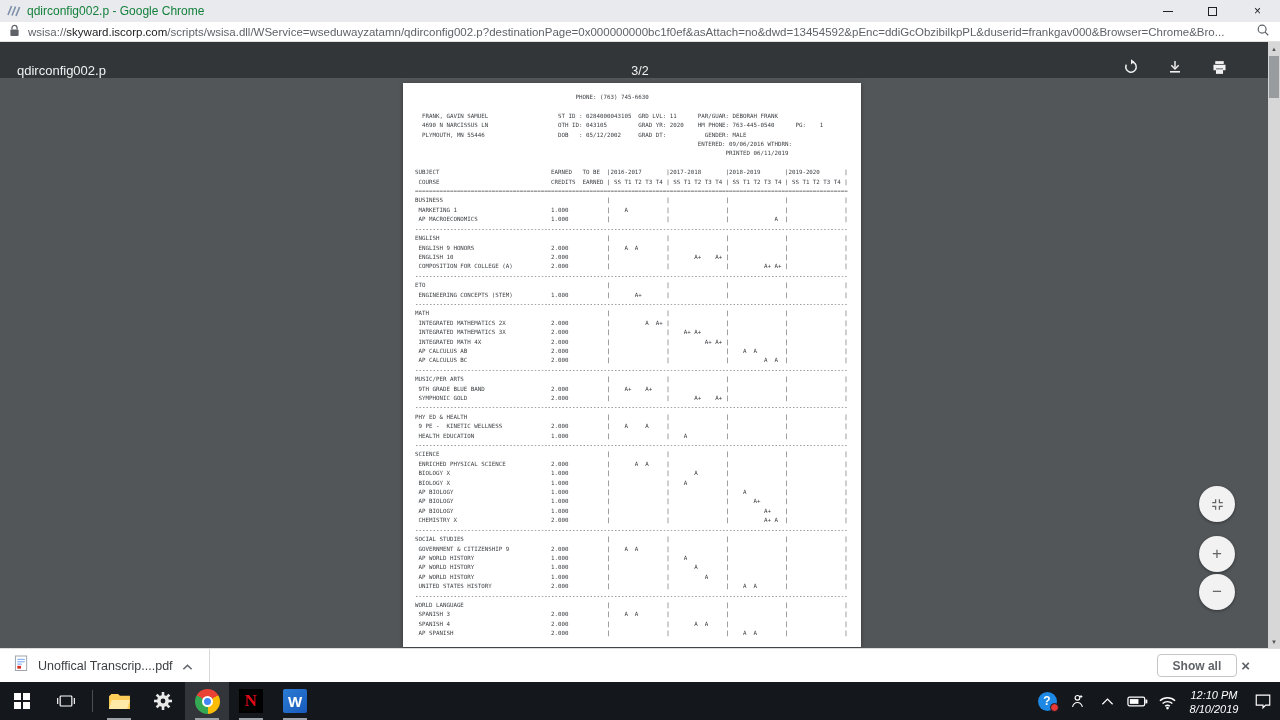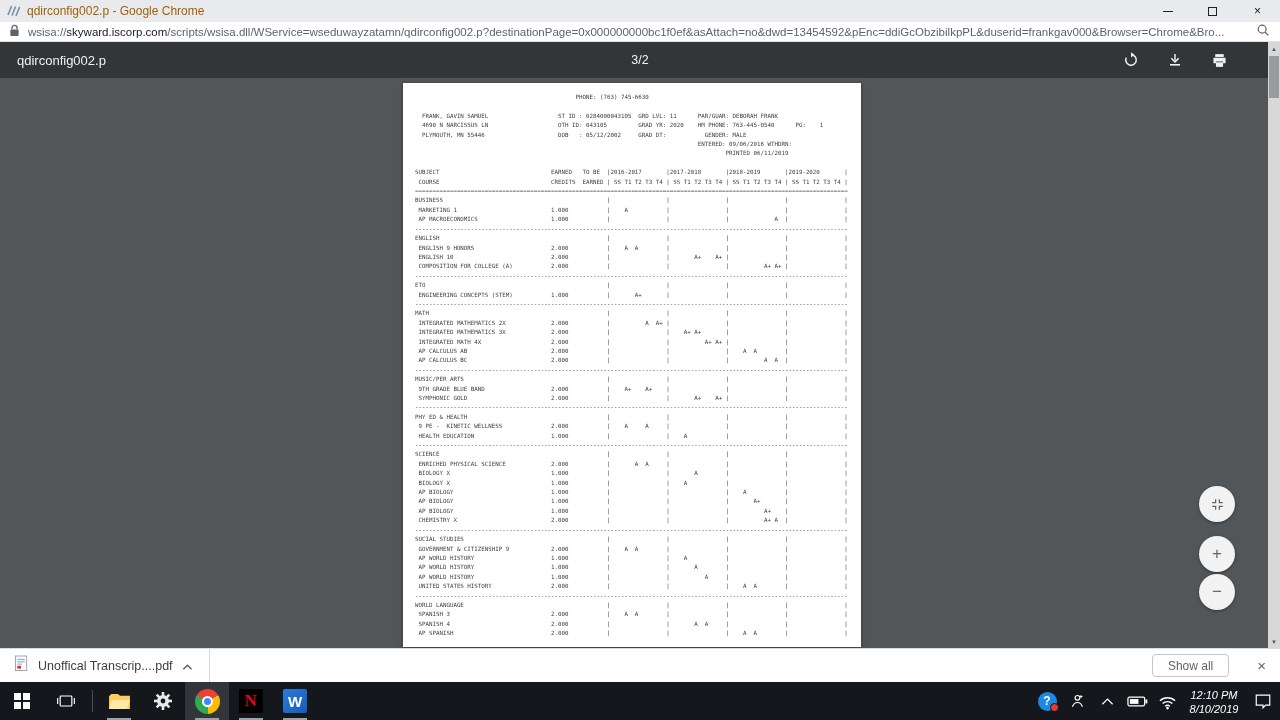--- a/index.html
+++ b/index.html
@@ -1,35 +1,35 @@
 <!DOCTYPE html>
 <html><head>
 <meta charset="utf-8">
 <style>
   * { margin:0; padding:0; box-sizing:border-box; }
   html,body { width:1280px; height:720px; overflow:hidden; font-family:"Liberation Sans", sans-serif; background:#fff; }
 
   
   .titlebar { position:absolute; left:0; top:0; width:1280px; height:22px; background:#e8eaed; display:flex; align-items:center; }
   .titlebar .fav { margin:0 6px 0 7px; display:flex; align-items:center; }
-  .titlebar .wtitle { font-size:12px; color:#a16207; }
+  .titlebar .wtitle { font-size:12px; color:#15803d; }
   .wcontrols { position:absolute; right:0; top:0; height:22px; display:flex; }
   .wbtn { width:45px; height:22px; display:flex; align-items:center; justify-content:center; color:#202124; font-size:12px; }
   .min-glyph { width:10px; height:1px; background:#202124; display:block; }
   .max-glyph { width:9px; height:9px; border:1px solid #202124; display:block; }
 
   
   .urlbar { position:absolute; left:0; top:22px; width:1280px; height:20px; background:#fff; display:flex; align-items:center; border-bottom:1px solid #e0e0e0; }
   .urlbar .lock { margin:0 8px 0 9px; }
   .urltext { font-size:11.5px; white-space:nowrap; overflow:hidden; flex:1; color:#5f6368; }
   .urltext b { color:#202124; font-weight:normal; }
   .urlzoom { margin:0 10px 0 8px; flex:0 0 auto; }
 
   
-  .pdfbar { position:absolute; left:0; top:42px; width:1280px; height:36px; background:#323639; display:flex; align-items:center; }
+  .pdfbar { position:absolute; left:0; top:42px; width:1280px; height:36px; background:#323639; display:flex; align-items:flex-end; }
   .pdfbar .ptitle { color:#f1f1f1; font-size:13px; margin-left:17px; }
   .pageind { position:absolute; left:0; right:0; text-align:center; color:#f1f1f1; font-size:12.5px; }
   .pdficons { position:absolute; right:50px; display:flex; gap:22px; align-items:center; }
   .pdficons .pbtn { width:22px; height:22px; display:flex; align-items:center; justify-content:center; }
 
   
   .viewer { position:absolute; left:0; top:78px; width:1280px; height:570px; background:#525659; }
   .page { position:absolute; left:403px; top:5px; width:458px; height:564px; background:#ffffff; box-shadow:0 1px 4px rgba(0,0,0,.35); overflow:hidden; }
   .page pre { font-family:"DejaVu Sans Mono", monospace; font-size:5.8px; line-height:9.4px; color:#3b3e42; padding:10px 12px; white-space:pre; }
   .zbtn { position:absolute; width:36px; height:36px; border-radius:50%; background:#f2f2f2; box-shadow:0 1px 3px rgba(0,0,0,.4); display:flex; align-items:center; justify-content:center; color:#636363; font-size:17px; }
@@ -41,21 +41,21 @@
   .scrollbar { position:absolute; right:0; top:42px; width:12px; height:606px; background:#d7d7d7; z-index:5; }
   .sb-arrow { position:absolute; left:0; width:12px; height:13px; display:flex; align-items:center; justify-content:center; font-size:6px; color:#555; }
   .sb-up { top:0; } .sb-down { bottom:0; }
   .sb-thumb { position:absolute; left:1px; top:14px; width:10px; height:42px; background:#999c9e; }
 
   
   .dlbar { position:absolute; left:0; top:648px; width:1280px; height:34px; background:#fff; border-top:1px solid #dcdcdc; display:flex; align-items:center; }
   .dlchip { display:flex; align-items:center; gap:9px; padding:0 16px 0 14px; height:100%; }
   .dlname { font-size:12.5px; color:#3c4043; }
   .dlsep { width:1px; height:34px; background:#d8d8d8; }
-  .dlright { position:absolute; right:0; display:flex; align-items:center; gap:28px; padding-right:14px; }
+  .dlright { position:absolute; right:16px; display:flex; align-items:center; gap:4px; padding-right:14px;font-weight:bold; }
   .showall { height:23px; padding:0 15px; border:1px solid #c6c6c6; border-radius:4px; background:#fff; font-size:12px; color:#5f6368; display:flex; align-items:center; }
   .dlclose { color:#5f6368; font-size:15px; }
 
   
   .taskbar { position:absolute; left:0; top:682px; width:1280px; height:38px; background:#14171c; display:flex; align-items:center; }
   .tile { width:44px; height:38px; display:flex; align-items:center; justify-content:center; position:relative; }
   .tile.active { background:rgba(255,255,255,.13); }
   .tile.running::after { content:""; position:absolute; bottom:0; left:10px; right:10px; height:2px; background:#9da2a8; }
   .tb-sep { width:1px; height:22px; background:#4a4f56; margin:0 4px; }
   .winlogo { width:16px; height:16px; display:grid; grid-template-columns:7px 7px; grid-template-rows:7px 7px; gap:2px; }

